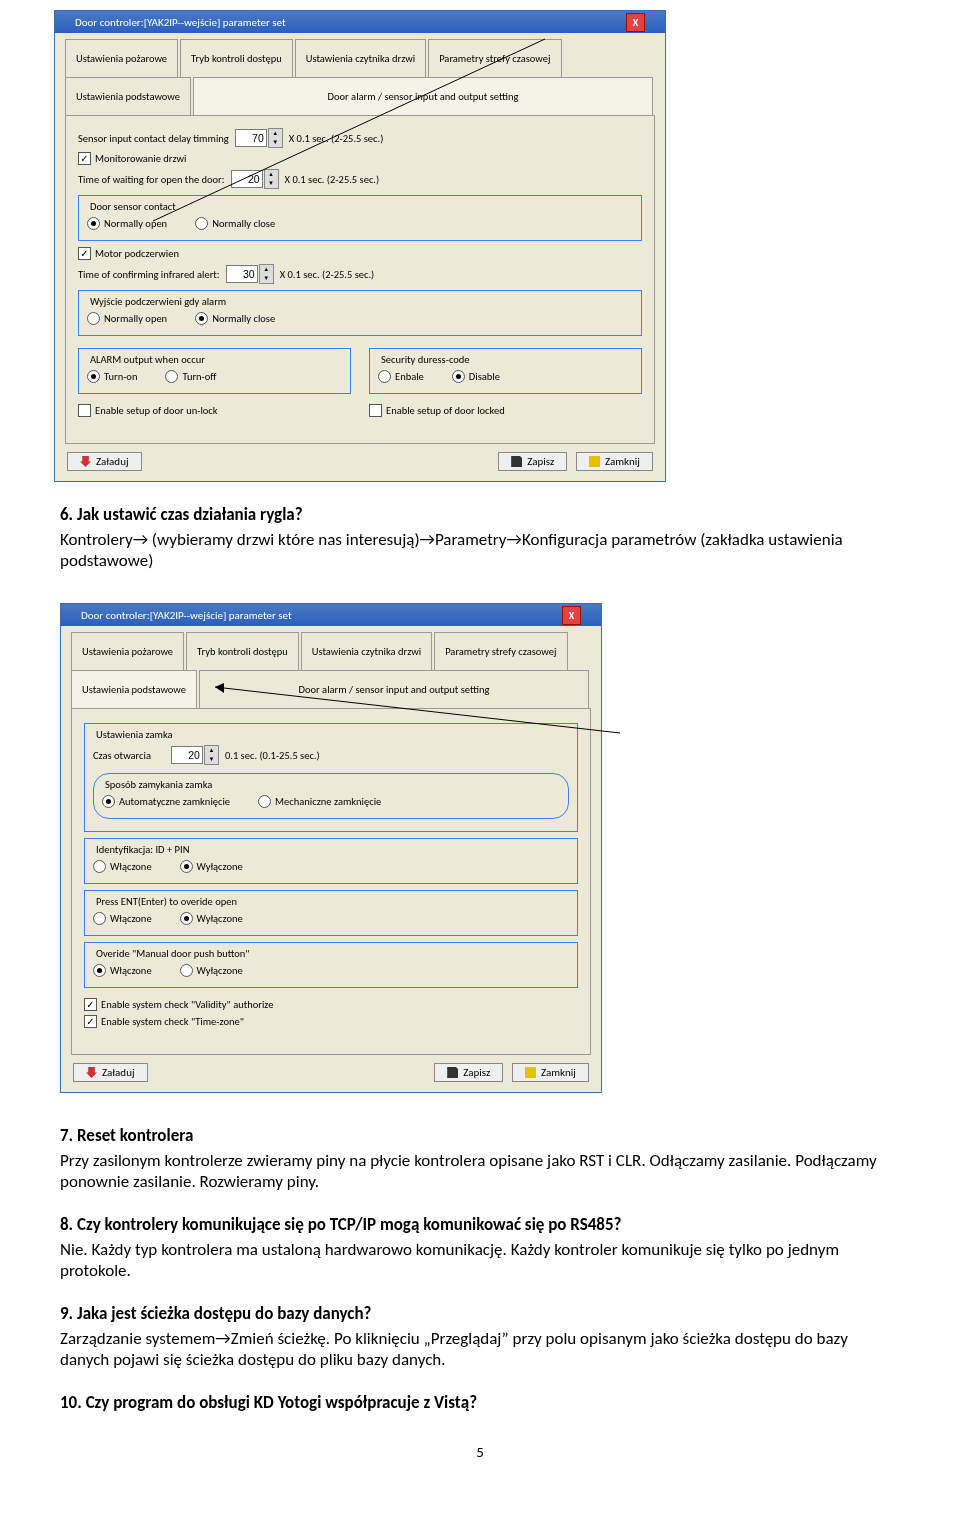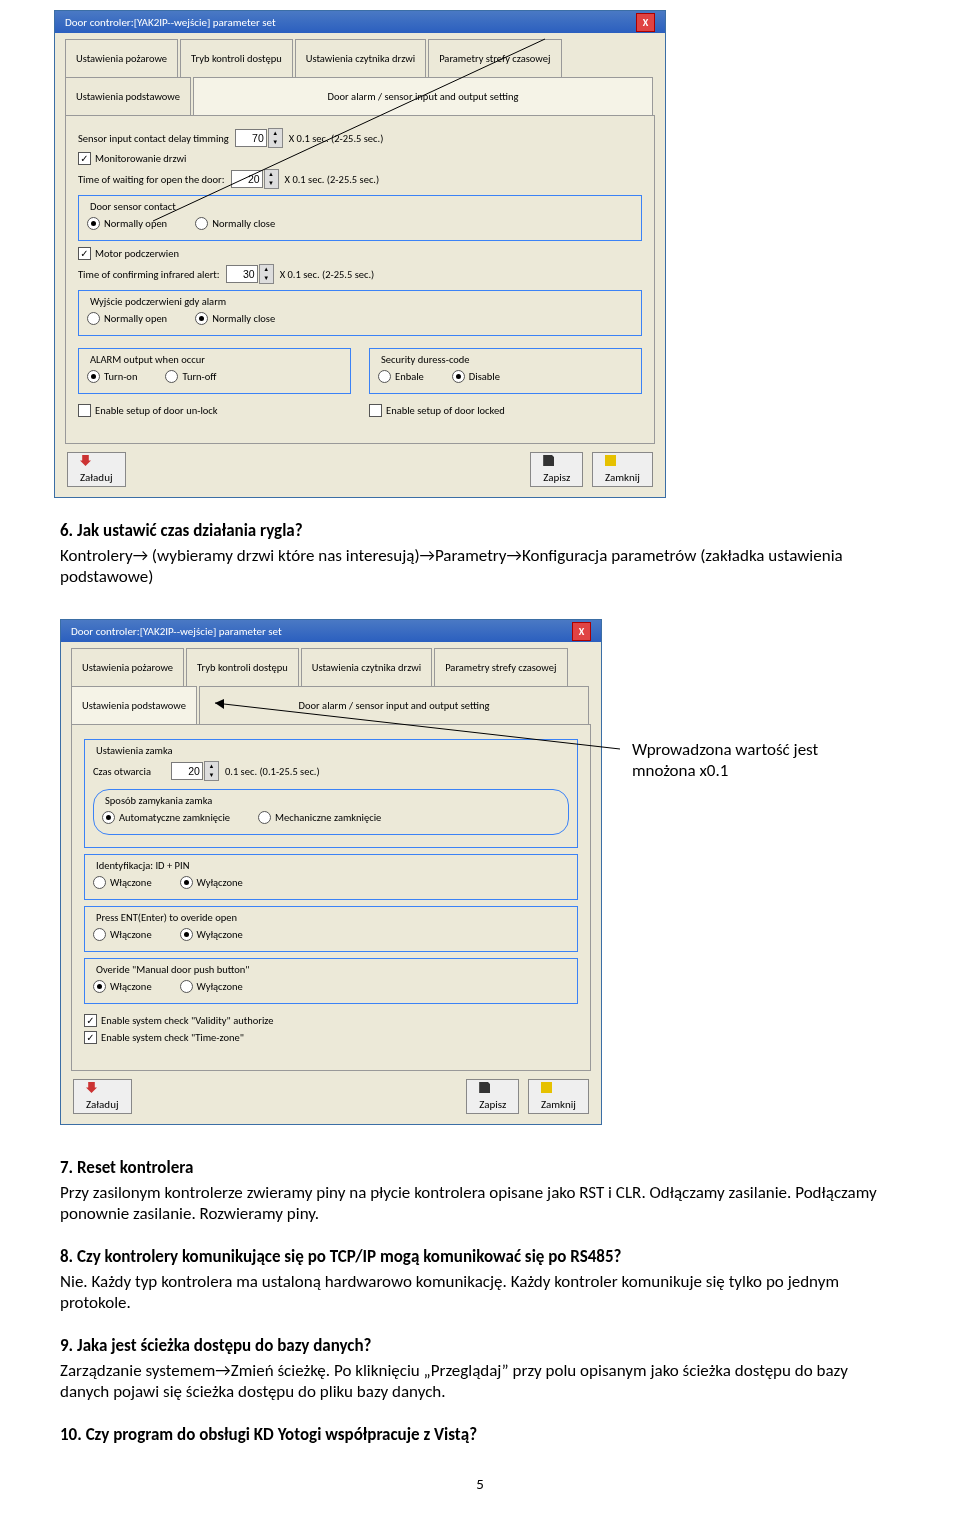--- a/index.html
+++ b/index.html
@@ -1,18 +1,18 @@
 <!DOCTYPE html>
 <html><head>
 <meta charset="utf-8">
 <style>
   html,body{margin:0;padding:0;background:#fff;font-family:Calibri,Arial,sans-serif;font-size:17px;color:#000;}
   .page{width:960px;margin:0 auto;padding:0 60px 40px 60px;box-sizing:border-box;}
   .screenshot{border:1px solid #3b6ea5;background:#ece9d8;margin:10px 0;position:relative;font-size:11px;color:#000;}
-  .titlebar{background:linear-gradient(#4a79c4,#2b5fbf);color:#fff;height:22px;display:flex;align-items:center;padding:0 10px;justify-content:space-between;}
+  .titlebar{background:linear-gradient(#4a79c4,#2b5fbf);color:#fff;height:22px;display:flex;align-items:center;padding:0 20px;justify-content:space-between;}
   .titlebar .close{width:17px;height:17px;background:#e04343;border:1px solid #a00;color:#fff;display:flex;align-items:center;justify-content:center;font-size:10px;font-weight:bold;}
   .tabs{margin:6px 10px 0 10px;}
   .tabrow{display:flex;}
   .tab{border:1px solid #999;border-bottom:none;padding:12px 10px;background:#ece9d8;margin-right:2px;font-size:10.5px;white-space:nowrap;}
   .tab.active{background:#f5f3e7;}
   .panel{background:#ece9d8;border:1px solid #999;margin:0 10px 8px 10px;padding:8px 12px 22px 12px;}
   .row{display:flex;align-items:center;margin:4px 0;font-size:10.5px;}
   .num{width:26px;height:16px;border:1px solid #7a7a7a;background:#fff;text-align:right;padding:0 2px;font-size:10.5px;}
   .spin{width:13px;height:18px;border:1px solid #888;background:#ddd;margin-left:1px;display:flex;flex-direction:column;}
   .spin div{flex:1;font-size:6px;text-align:center;line-height:8px;}
@@ -20,21 +20,21 @@
   .fieldset{border:1px solid #3b82f6;margin:6px 0;padding:4px 8px 6px 8px;font-size:10.5px;}
   .fieldset .legend{margin-top:-12px;background:#ece9d8;display:inline-block;padding:0 3px;font-size:10.5px;}
   .radio, .check{display:inline-flex;align-items:center;margin-right:28px;}
   .radio .dot{width:11px;height:11px;border:1px solid #555;border-radius:50%;margin-right:4px;display:flex;align-items:center;justify-content:center;background:#fff;}
   .radio.on .dot::after{content:"";width:5px;height:5px;background:#000;border-radius:50%;}
   .check .box{width:11px;height:11px;border:1px solid #555;background:#fff;margin-right:4px;display:flex;align-items:center;justify-content:center;font-size:9px;line-height:9px;}
   .check.on .box::after{content:"✓";font-size:10px;}
   .doublecol{display:flex;gap:18px;}
   .doublecol>div{flex:1;}
   .btnbar{display:flex;justify-content:space-between;margin:6px 12px 10px 12px;}
-  .btn{border:1px solid #888;background:#efefef;padding:2px 12px;display:inline-flex;gap:5px;font-size:11px;flex-direction:column;}
+  .btn{border:1px solid #888;background:#efefef;padding:2px 12px;display:inline-flex;align-items:center;gap:5px;font-size:11px;}
   .btn .ico{width:11px;height:11px;display:inline-block;}
   .ico-dl{background:linear-gradient(#c33,#c33);clip-path:polygon(20% 0,80% 0,80% 50%,100% 50%,50% 100%,0 50%,20% 50%);} 
   .ico-save{background:#333;clip-path:polygon(0 0,80% 0,100% 20%,100% 100%,0 100%);}
   .ico-close{background:#e6c100;clip-path:polygon(0 0,100% 0,100% 100%,0 100%);}
   ol.qa{list-style:none;padding:0;margin:0;}
   ol.qa>li{margin:22px 0;}
   .qtitle{font-weight:bold;display:inline;}
   .qbody{margin-top:4px;}
   .float-note{font-size:17px;margin-left:30px;}
   .pgnum{text-align:center;margin-top:30px;font-size:15px;}
@@ -305,21 +305,20 @@
               <span class="ico ico-save"></span>
               <span>Zapisz</span>
             </span>
           <span class="btn" style="margin-left:6px;">
               <span class="ico ico-close"></span>
               <span>Zamknij</span>
             </span>
         </span>
       </div>
     </div>
-    <div class="float-note" style="margin-top:130px;max-width:220px;">Wprowadzona wartość jest mnożona x0.1</div>
     <svg width="840" height="400" style="position:absolute;top:0;left:0;">
       <line x1="560" y1="140" x2="155" y2="94" stroke="#000" stroke-width="1"></line>
       <polygon points="155,94 164,90 164,100" fill="#000"></polygon>
     </svg>
   </div>
 
   <ol class="qa">
     <li>
       <span class="qtitle"><span>7.</span> <span>Reset kontrolera</span></span>
       <div class="qbody">Przy zasilonym  kontrolerze zwieramy piny na płycie kontrolera opisane jako RST i CLR. Odłączamy zasilanie. Podłączamy ponownie zasilanie. Rozwieramy piny.</div>

